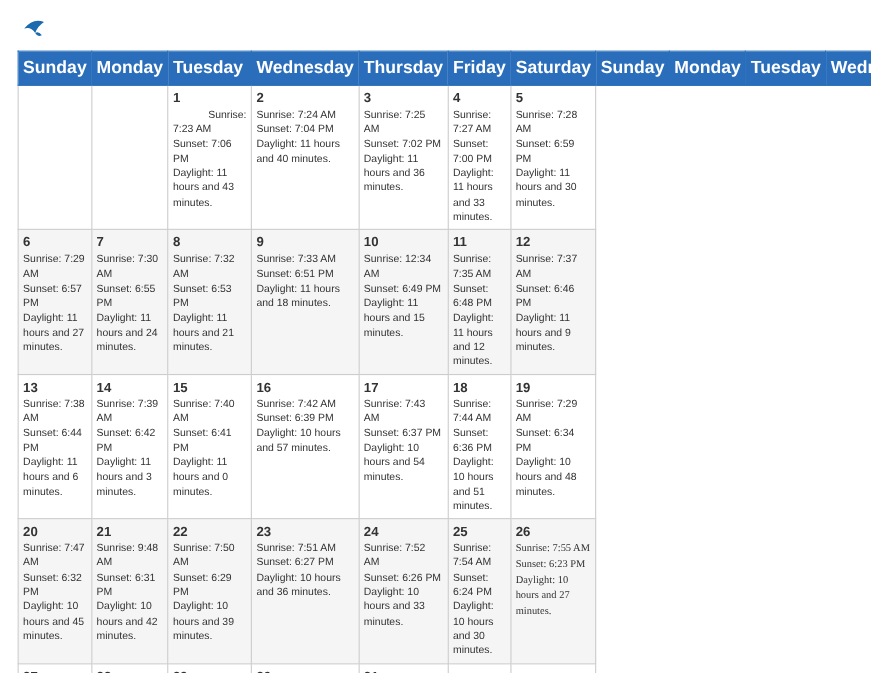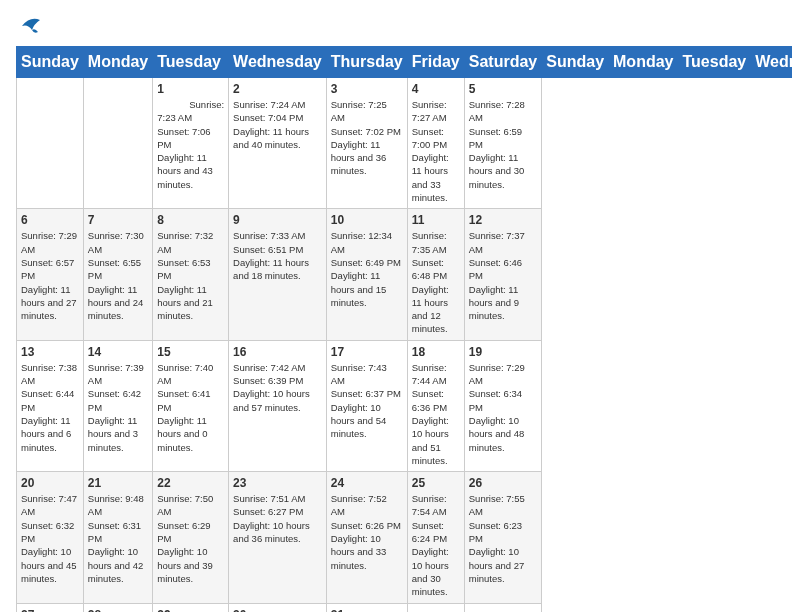--- a/index.html
+++ b/index.html
@@ -210,21 +210,21 @@
 Daylight: 10 hours and 39 minutes.</span></td>
         <td><span class="day-num">23</span><span class="day-info" style="white-space: pre-line;">Sunrise: 7:51 AM
 Sunset: 6:27 PM
 Daylight: 10 hours and 36 minutes.</span></td>
         <td><span class="day-num">24</span><span class="day-info" style="white-space: pre-line;">Sunrise: 7:52 AM
 Sunset: 6:26 PM
 Daylight: 10 hours and 33 minutes.</span></td>
         <td><span class="day-num">25</span><span class="day-info" style="white-space: pre-line;">Sunrise: 7:54 AM
 Sunset: 6:24 PM
 Daylight: 10 hours and 30 minutes.</span></td>
-        <td><span class="day-num">26</span><span class="day-info" style="white-space: pre-line;">Sunrise: 7:55 AM
+        <td><span class="day-num">26</span><span class="day-info" style="white-space: pre-line; font-family: Liberation Serif, serif;">Sunrise: 7:55 AM
 Sunset: 6:23 PM
 Daylight: 10 hours and 27 minutes.</span></td>
       </tr>
       <tr>
         <td>
           <span class="day-num">27</span>
         </td>
         <td>
           <span class="day-num">28</span>
         </td>

